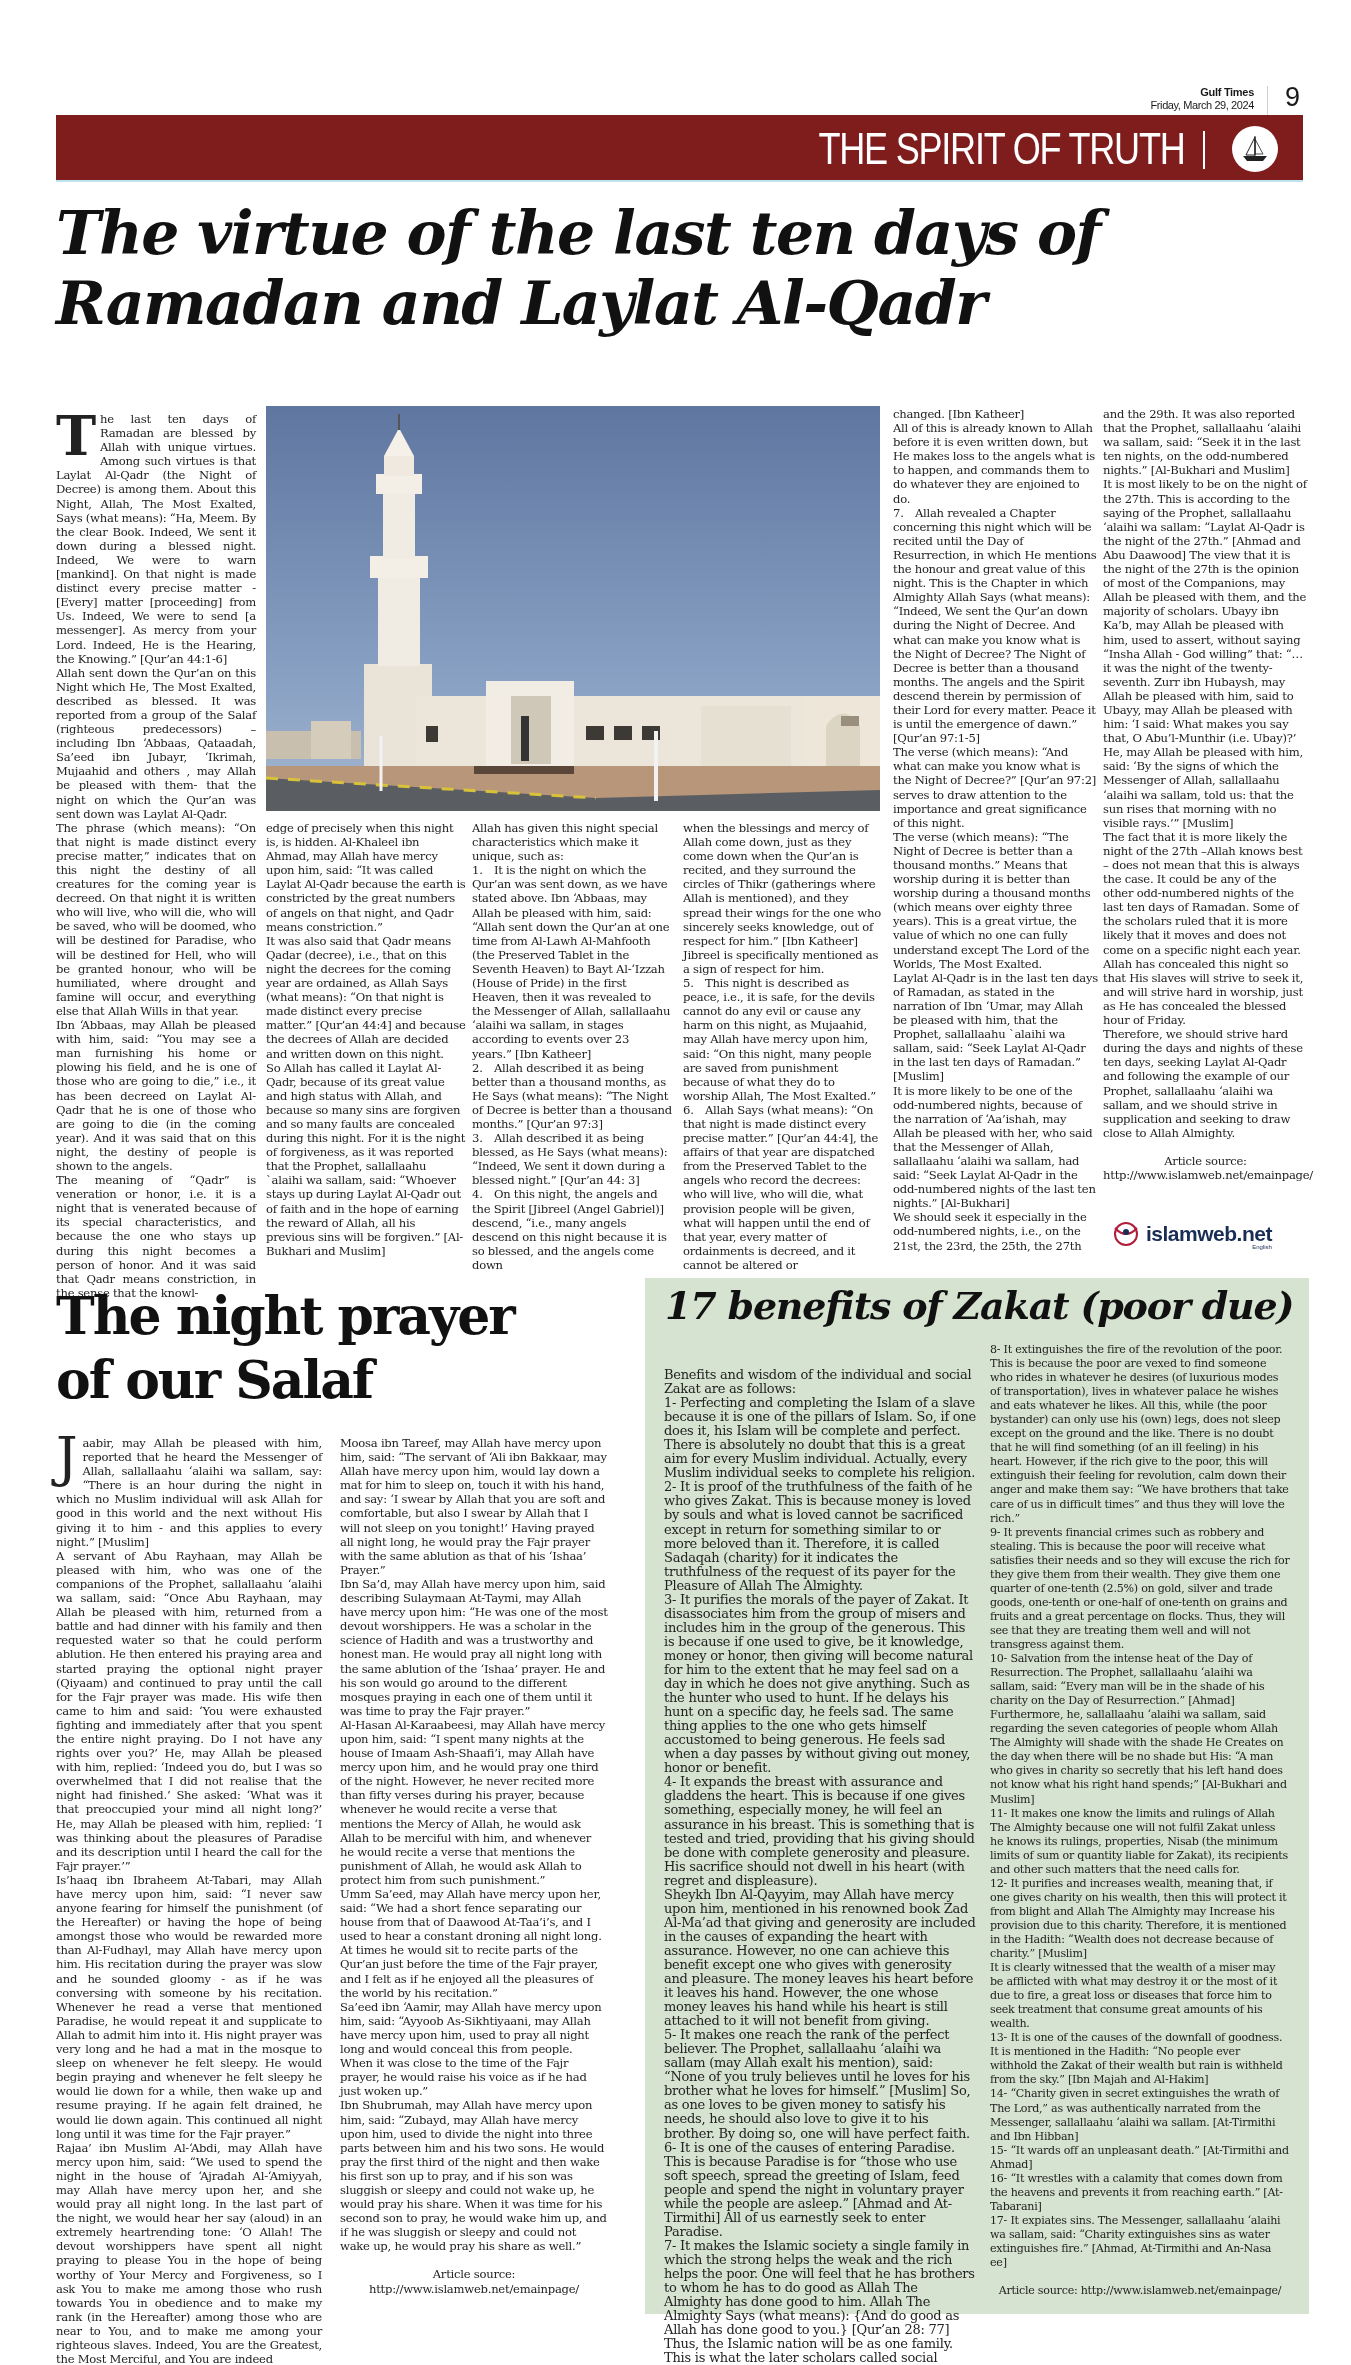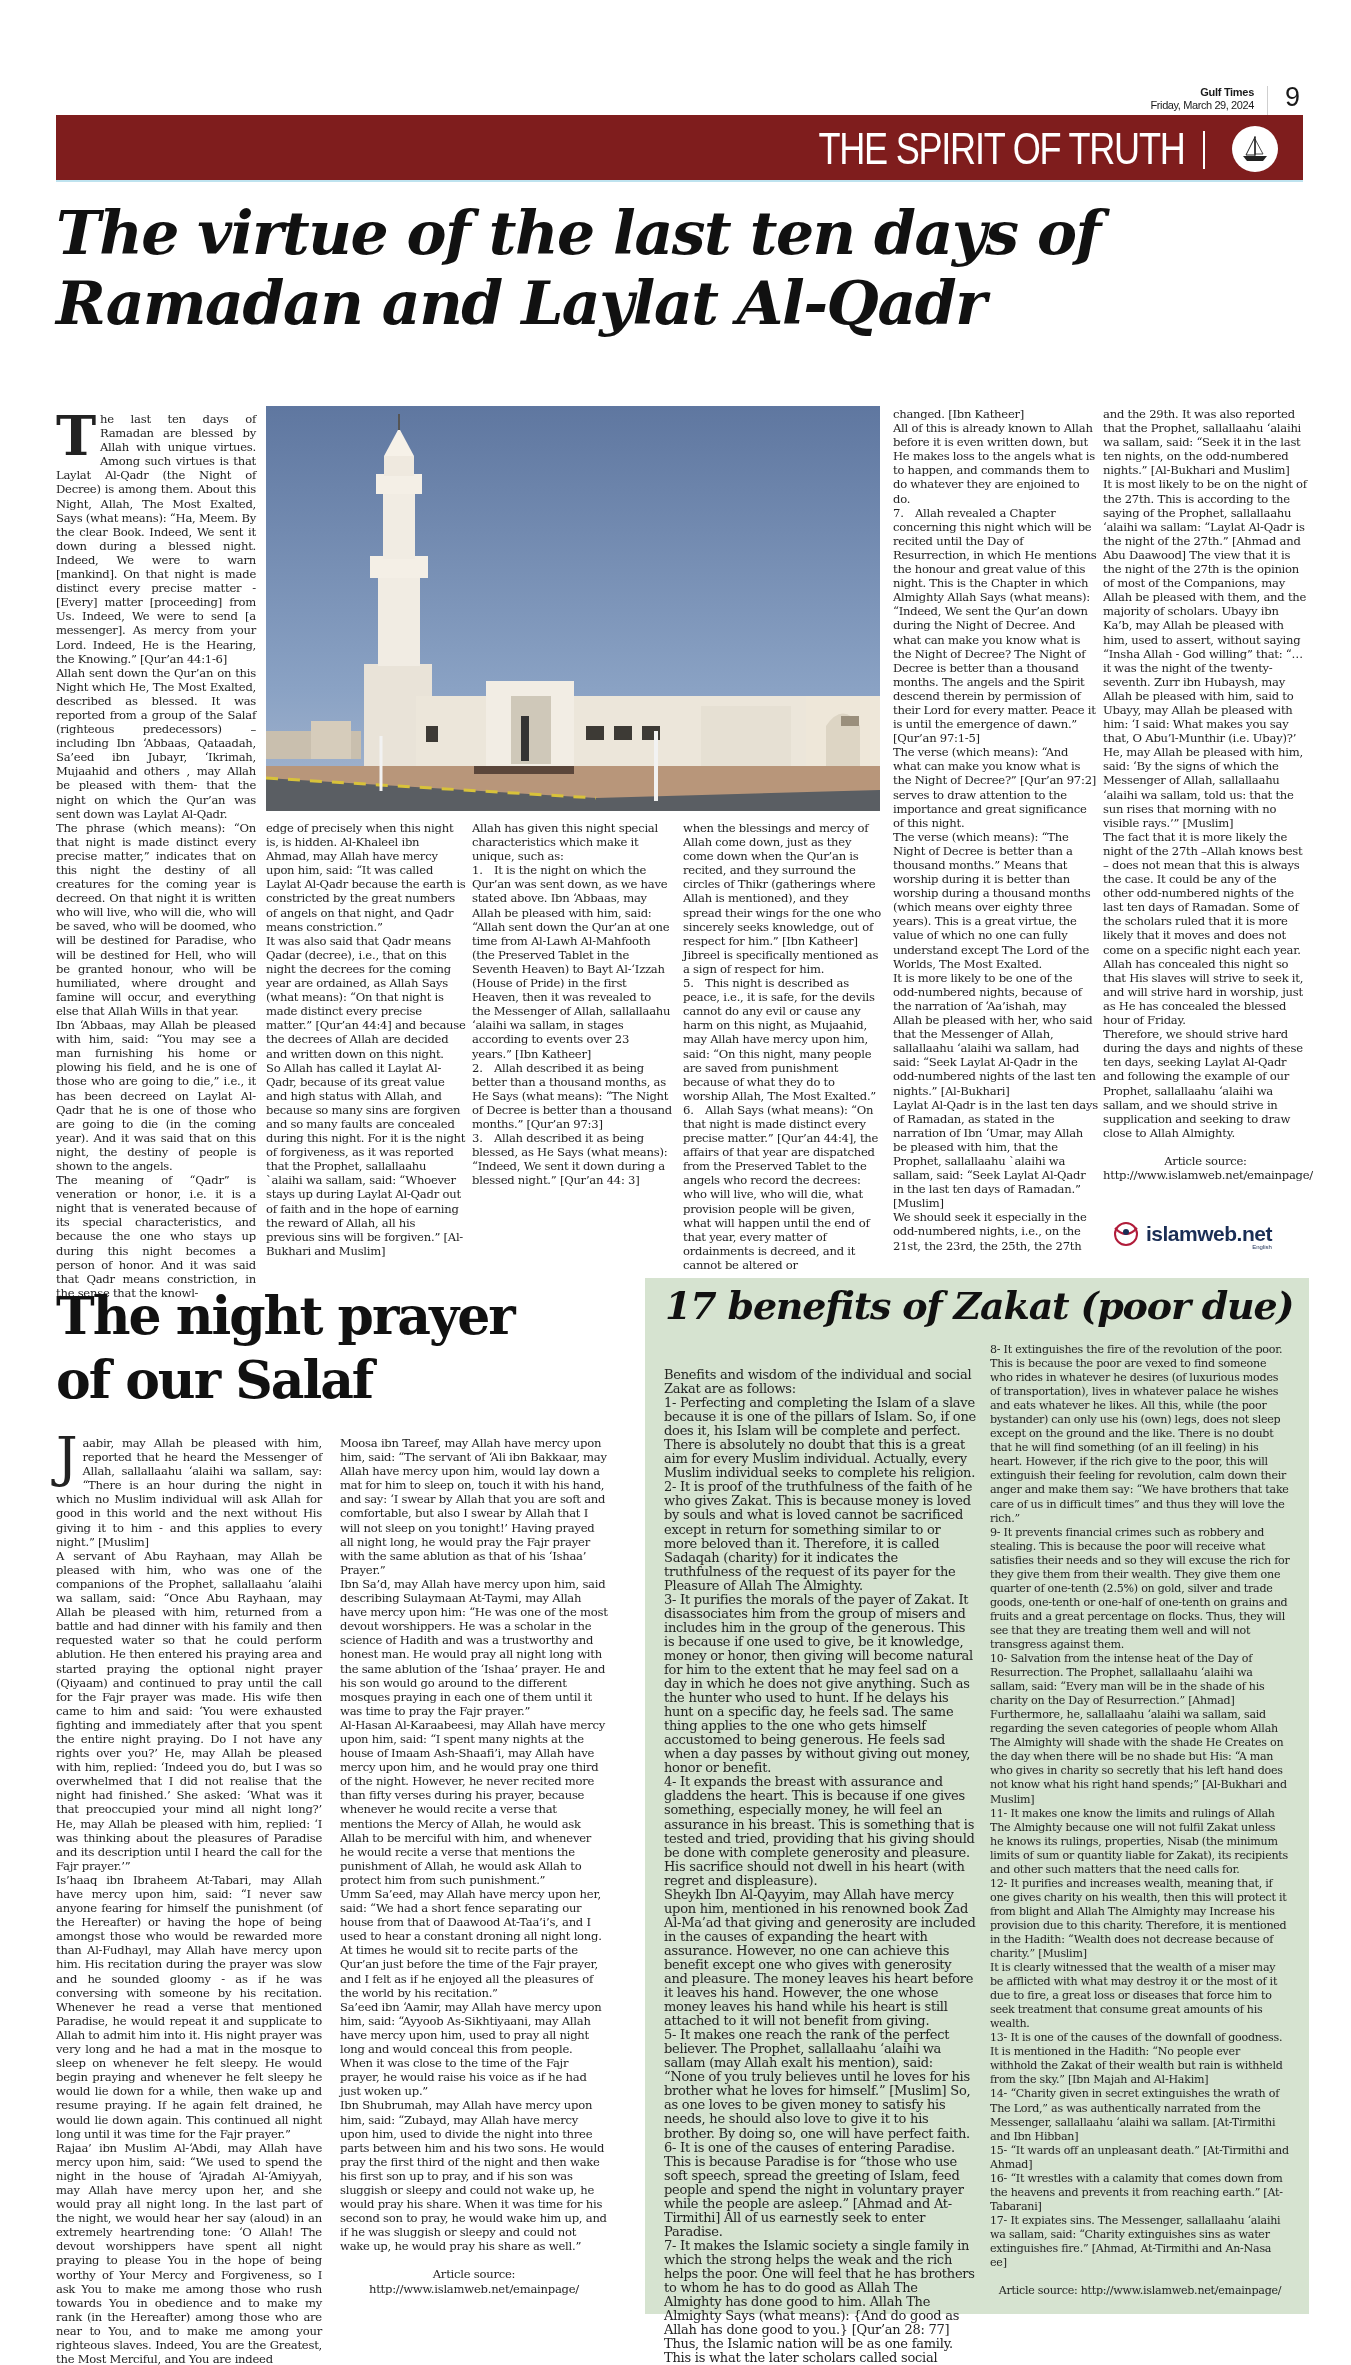--- a/index.html
+++ b/index.html
@@ -139,37 +139,38 @@
   <p>edge of precisely when this night is, is hidden. Al-Khaleel ibn Ahmad, may Allah have mercy upon him, said: “It was called Laylat Al-Qadr because the earth is constricted by the great numbers of angels on that night, and Qadr means constriction.”</p>
   <p>It was also said that Qadr means Qadar (decree), i.e., that on this night the decrees for the coming year are ordained, as Allah Says (what means): “On that night is made distinct every precise matter.” [Qur’an 44:4] and because the decrees of Allah are decided and written down on this night.</p>
   <p>So Allah has called it Laylat Al-Qadr, because of its great value and high status with Allah, and because so many sins are forgiven and so many faults are concealed during this night. For it is the night of forgiveness, as it was reported that the Prophet, sallallaahu `alaihi wa sallam, said: “Whoever stays up during Laylat Al-Qadr out of faith and in the hope of earning the reward of Allah, all his previous sins will be forgiven.” [Al-Bukhari and Muslim]</p>
 </div>
 
 <div class="col c3">
   <p>Allah has given this night special characteristics which make it unique, such as:</p>
   <p>1. It is the night on which the Qur’an was sent down, as we have stated above. Ibn ‘Abbaas, may Allah be pleased with him, said: “Allah sent down the Qur’an at one time from Al-Lawh Al-Mahfooth (the Preserved Tablet in the Seventh Heaven) to Bayt Al-‘Izzah (House of Pride) in the first Heaven, then it was revealed to the Messenger of Allah, sallallaahu ‘alaihi wa sallam, in stages according to events over 23 years.” [Ibn Katheer]</p>
   <p>2. Allah described it as being better than a thousand months, as He Says (what means): “The Night of Decree is better than a thousand months.” [Qur’an 97:3]</p>
   <p>3. Allah described it as being blessed, as He Says (what means): “Indeed, We sent it down during a blessed night.” [Qur’an 44: 3]</p>
+  <p>4. On this night, the angels and the Spirit [Jibreel (Angel Gabriel)] descend, “i.e., many angels descend on this night because it is so blessed, and the angels come down</p>
 </div>
 
 <div class="col c4">
   <p>when the blessings and mercy of Allah come down, just as they come down when the Qur’an is recited, and they surround the circles of Thikr (gatherings where Allah is mentioned), and they spread their wings for the one who sincerely seeks knowledge, out of respect for him.” [Ibn Katheer]</p>
   <p>Jibreel is specifically mentioned as a sign of respect for him.</p>
   <p>5. This night is described as peace, i.e., it is safe, for the devils cannot do any evil or cause any harm on this night, as Mujaahid, may Allah have mercy upon him, said: “On this night, many people are saved from punishment because of what they do to worship Allah, The Most Exalted.”</p>
   <p>6. Allah Says (what means): “On that night is made distinct every precise matter.” [Qur’an 44:4], the affairs of that year are dispatched from the Preserved Tablet to the angels who record the decrees: who will live, who will die, what provision people will be given, what will happen until the end of that year, every matter of ordainments is decreed, and it cannot be altered or</p>
 </div>
 
 <div class="col c5">
   <p>changed. [Ibn Katheer]</p>
   <p>All of this is already known to Allah before it is even written down, but He makes loss to the angels what is to happen, and commands them to do whatever they are enjoined to do.</p>
   <p>7. Allah revealed a Chapter concerning this night which will be recited until the Day of Resurrection, in which He mentions the honour and great value of this night. This is the Chapter in which Almighty Allah Says (what means): “Indeed, We sent the Qur’an down during the Night of Decree. And what can make you know what is the Night of Decree? The Night of Decree is better than a thousand months. The angels and the Spirit descend therein by permission of their Lord for every matter. Peace it is until the emergence of dawn.” [Qur’an 97:1-5]</p>
   <p>The verse (which means): “And what can make you know what is the Night of Decree?” [Qur’an 97:2] serves to draw attention to the importance and great significance of this night.</p>
   <p>The verse (which means): “The Night of Decree is better than a thousand months.” Means that worship during it is better than worship during a thousand months (which means over eighty three years). This is a great virtue, the value of which no one can fully understand except The Lord of the Worlds, The Most Exalted.</p>
+  <p>Laylat Al-Qadr is in the last ten days of Ramadan, as stated in the narration of Ibn ‘Umar, may Allah be pleased with him, that the Prophet, sallallaahu `alaihi wa sallam, said: “Seek Laylat Al-Qadr in the last ten days of Ramadan.” [Muslim]</p>
   <p>It is more likely to be one of the odd-numbered nights, because of the narration of ‘Aa’ishah, may Allah be pleased with her, who said that the Messenger of Allah, sallallaahu ‘alaihi wa sallam, had said: “Seek Laylat Al-Qadr in the odd-numbered nights of the last ten nights.” [Al-Bukhari]</p>
-  <p>Laylat Al-Qadr is in the last ten days of Ramadan, as stated in the narration of Ibn ‘Umar, may Allah be pleased with him, that the Prophet, sallallaahu `alaihi wa sallam, said: “Seek Laylat Al-Qadr in the last ten days of Ramadan.” [Muslim]</p>
   <p>We should seek it especially in the odd-numbered nights, i.e., on the 21st, the 23rd, the 25th, the 27th</p>
 </div>
 
 <div class="col c6">
   <p>and the 29th. It was also reported that the Prophet, sallallaahu ‘alaihi wa sallam, said: “Seek it in the last ten nights, on the odd-numbered nights.” [Al-Bukhari and Muslim]</p>
   <p>It is most likely to be on the night of the 27th. This is according to the saying of the Prophet, sallallaahu ‘alaihi wa sallam: “Laylat Al-Qadr is the night of the 27th.” [Ahmad and Abu Daawood] The view that it is the night of the 27th is the opinion of most of the Companions, may Allah be pleased with them, and the majority of scholars. Ubayy ibn Ka’b, may Allah be pleased with him, used to assert, without saying “Insha Allah - God willing” that: “…it was the night of the twenty-seventh. Zurr ibn Hubaysh, may Allah be pleased with him, said to Ubayy, may Allah be pleased with him: ‘I said: What makes you say that, O Abu’l-Munthir (i.e. Ubay)?’ He, may Allah be pleased with him, said: ‘By the signs of which the Messenger of Allah, sallallaahu ‘alaihi wa sallam, told us: that the sun rises that morning with no visible rays.’” [Muslim]</p>
   <p>The fact that it is more likely the night of the 27th –Allah knows best – does not mean that this is always the case. It could be any of the other odd-numbered nights of the last ten days of Ramadan. Some of the scholars ruled that it is more likely that it moves and does not come on a specific night each year. Allah has concealed this night so that His slaves will strive to seek it, and will strive hard in worship, just as He has concealed the blessed hour of Friday.</p>
   <p>Therefore, we should strive hard during the days and nights of these ten days, seeking Laylat Al-Qadr and following the example of our Prophet, sallallaahu ‘alaihi wa sallam, and we should strive in supplication and seeking to draw close to Allah Almighty.</p>
   <p class="source">Article source: http://www.islamweb.net/emainpage/</p>
 </div>

